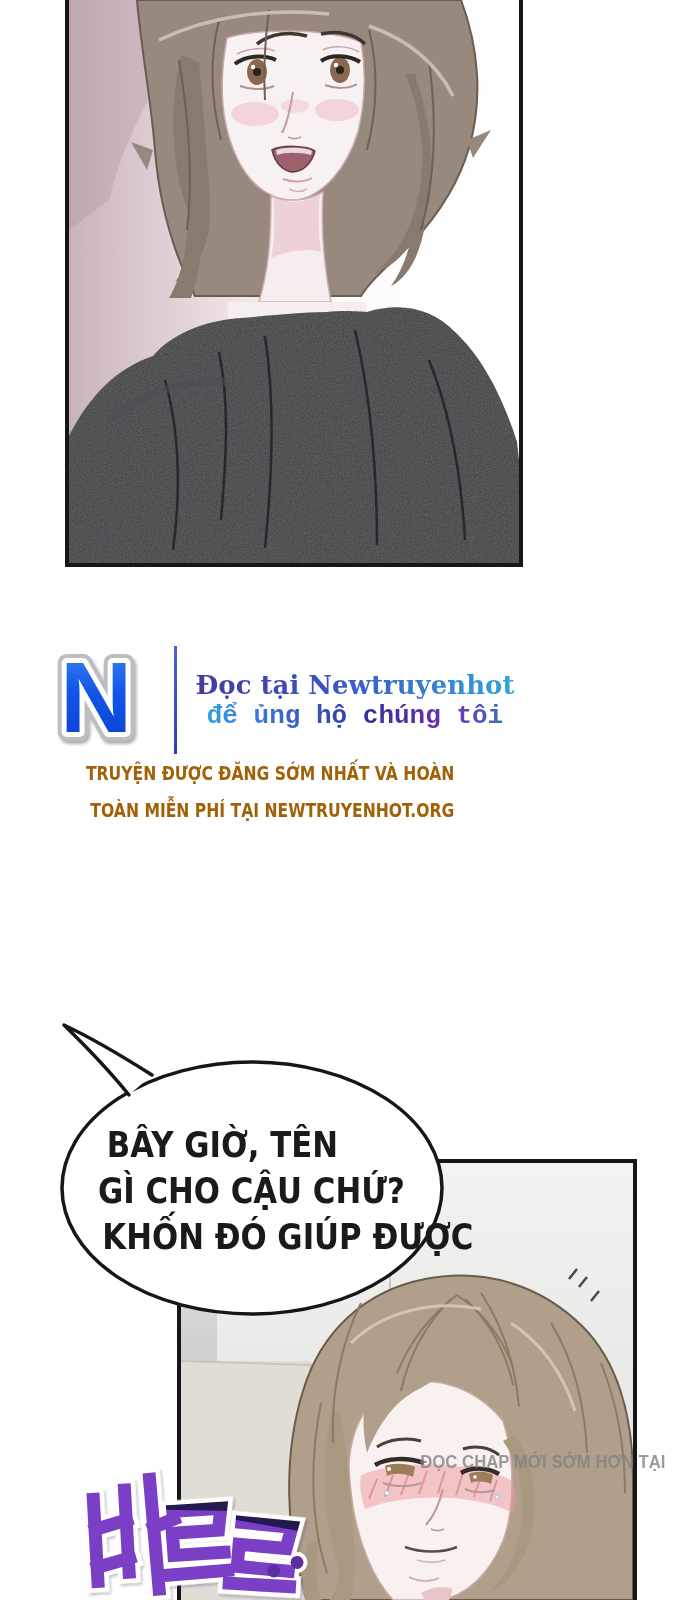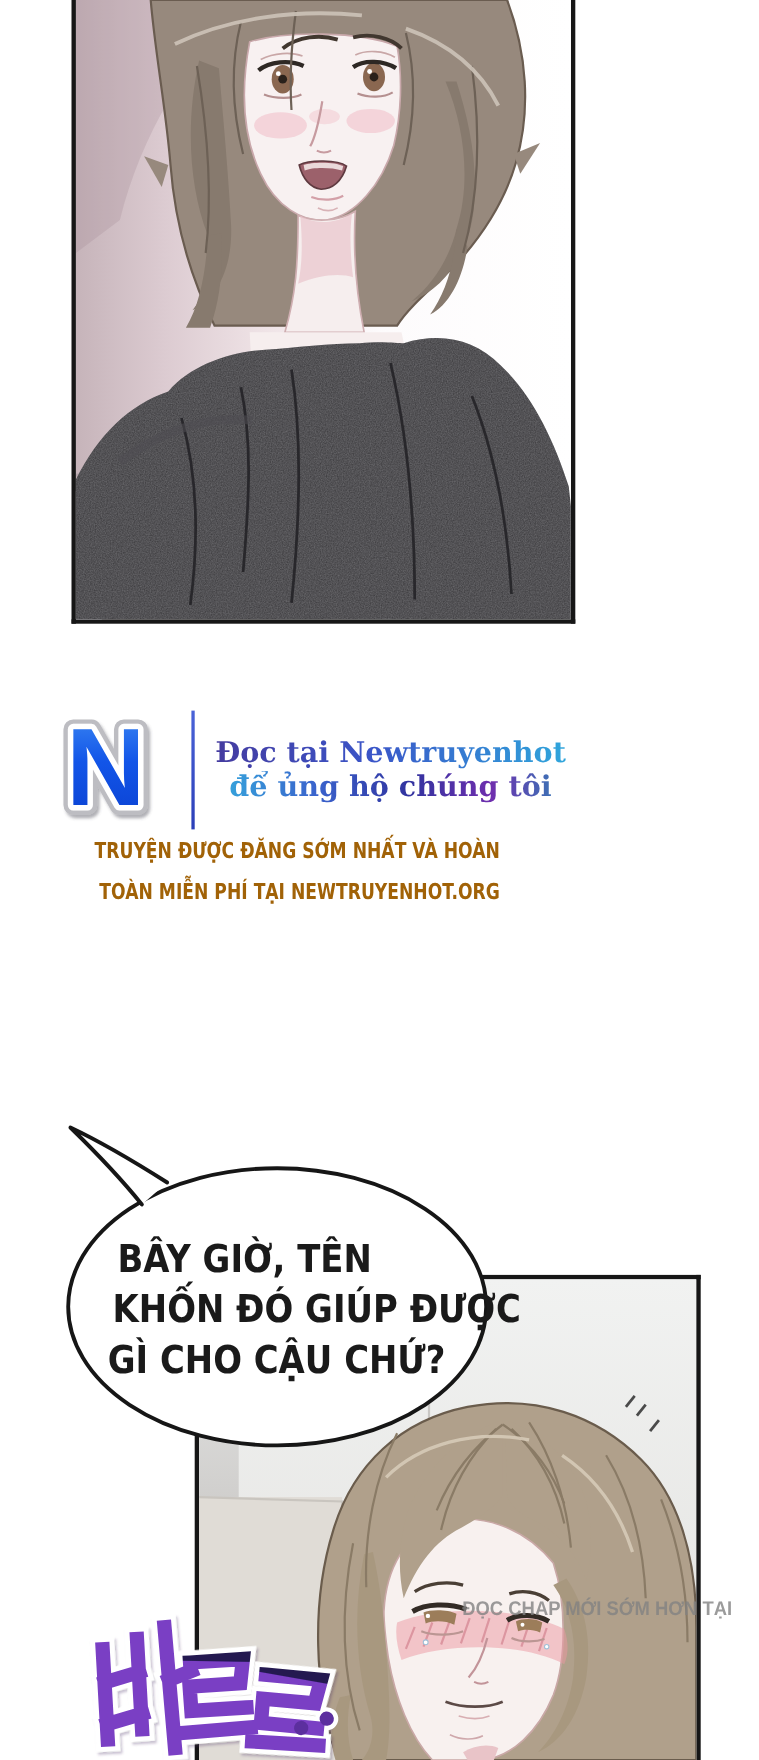--- a/index.html
+++ b/index.html
@@ -14,21 +14,21 @@
   .panel svg{display:block;width:100%;height:100%;}
 
   
   #logo-n{left:38px;top:640px;width:116px;height:116px;z-index:20;}
   #logo-sep{left:174px;top:646px;width:3px;height:108px;background:linear-gradient(#4a63d8,#2b3fb8);z-index:20;}
   .tagline{left:190px;top:670px;width:330px;text-align:center;z-index:20;
            font-family:"DejaVu Serif",serif;font-weight:bold;font-size:26px;line-height:31px;white-space:nowrap;}
   .tagline .grad1{background:linear-gradient(90deg,#453a9e 0%,#3a55c8 45%,#2fa8dc 100%);
         -webkit-background-clip:text;background-clip:text;color:transparent;}
   .tagline .grad2{background:linear-gradient(90deg,#35aede 0%,#3a62cc 30%,#31339f 55%,#6f2fae 78%,#2d86b8 100%);
-        -webkit-background-clip:text;background-clip:text;color:transparent;}
+        -webkit-background-clip:text;background-clip:text;color:transparent;font-family:Liberation Mono, monospace;}
   .banner{left:0;top:755px;width:506px;text-align:right;z-index:20;
           font-weight:bold;font-size:20px;line-height:37px;color:#a16207;white-space:nowrap;}
   .banner span{display:inline-block;transform:scaleX(0.78);transform-origin:50% 50%;}
 
   
   #bubble-layer{left:0;top:0;width:690px;height:1600px;z-index:30;pointer-events:none;}
   #bubble-text{left:77px;top:1122px;width:290px;z-index:31;text-align:center;
                font-weight:bold;font-size:35px;line-height:46px;color:#1a1a1a;}
   #bubble-text div{white-space:nowrap;}
   #bubble-text span{display:inline-block;transform:scaleX(0.88);transform-origin:50% 50%;}
@@ -282,22 +282,22 @@
     </svg>
   </div>
 
   <svg id="bubble-layer" class="abs" viewBox="0 0 690 1600">
     <ellipse cx="252" cy="1188" rx="190" ry="126" fill="#ffffff" stroke="#161616" stroke-width="3.5"></ellipse>
     <path d="M152,1075 Q100,1042 64,1025 Q104,1064 129,1095 Z" fill="#ffffff"></path>
     <path d="M152,1075 Q100,1042 64,1025 Q104,1064 129,1095" fill="none" stroke="#161616" stroke-width="3.5" stroke-linejoin="round" stroke-linecap="round"></path>
   </svg>
   <div id="bubble-text" class="abs">
     <div><span>BÂY GIỜ, TÊN</span></div>
+    <div><span>GÌ CHO CẬU CHỨ?</span></div>
     <div><span>KHỐN ĐÓ GIÚP ĐƯỢC</span></div>
-    <div><span>GÌ CHO CẬU CHỨ?</span></div>
   </div>
 
   <svg id="sfx" class="abs" viewBox="0 0 260 192">
     <defs>
       <linearGradient id="sfxg" x1="0" y1="0" x2="0" y2="1" gradientUnits="userSpaceOnUse">
         <stop offset="0" stop-color="#241950"></stop>
           <stop offset="0.35" stop-color="#3d2378"></stop>
         <stop offset="0.65" stop-color="#5c2f9f"></stop>
           <stop offset="1" stop-color="#7a3fc4"></stop>
       </linearGradient>

